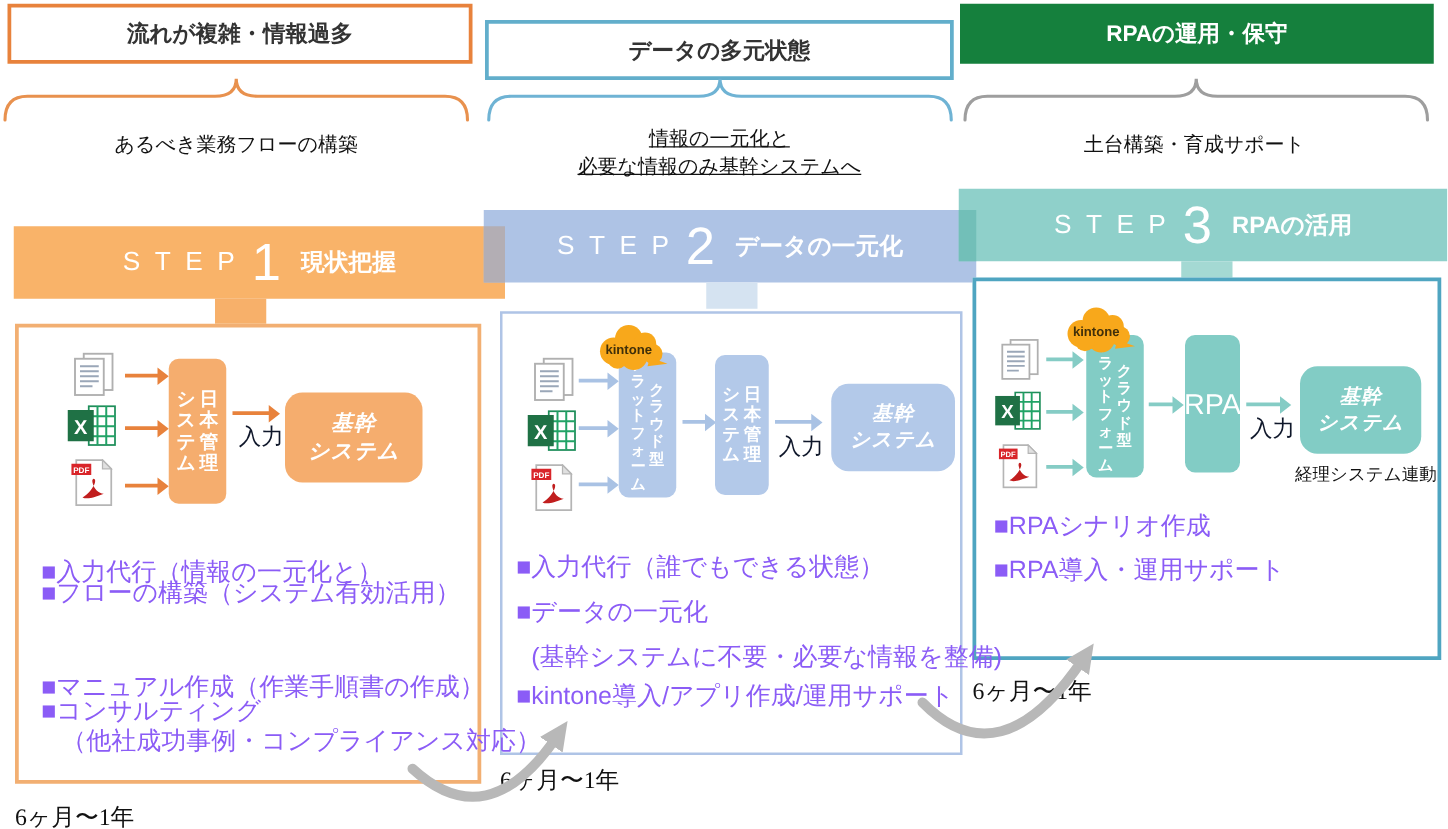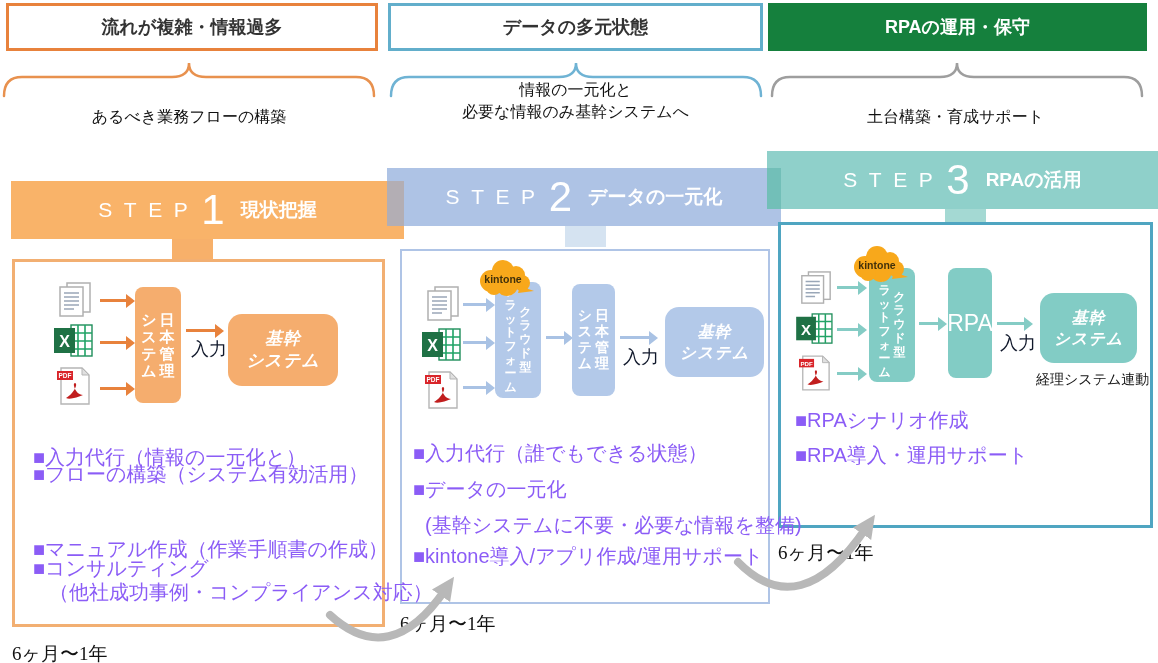--- a/index.html
+++ b/index.html
@@ -2,21 +2,21 @@
 <html><head>
 <meta charset="utf-8">
 <style>
   html,body{margin:0;padding:0;background:#fff;}
   body{font-family:"Liberation Sans","DejaVu Sans",sans-serif;}
   #stage{position:relative;width:1158px;height:663px;background:#fff;overflow:hidden;}
   .abs{position:absolute;}
   
   .hd{display:flex;align-items:center;justify-content:center;font-weight:bold;font-size:18px;color:#333;background:#fff;box-sizing:border-box;}
   .hd1{border:3px solid #E8823C;}
-  .hd2{border:3px solid #62AECB;}
+  .hd2{border:3px solid #62AECB;margin-top:13px;}
   .hd3{background:#15803d;color:#fff;}
   .sol{font-size:16px;color:#111;text-align:center;line-height:22px;}
   
   .banner{display:flex;align-items:center;justify-content:center;color:#fff;}
   .banner .word{font-size:21px;letter-spacing:0.55em;}
   .banner .num{font-size:42px;font-weight:400;margin:0 4px 0 2px;line-height:1;}
   .banner .sub{font-size:19px;font-weight:bold;margin-left:12px;}
   .b1{background:#F9B369;}
   .b2{background:#AEC3E5;}
   .b3{background:#8FD0CA;}
@@ -68,21 +68,21 @@
   <svg class="abs" style="left:389px;top:60px;" width="374" height="38" viewBox="0 0 374 38">
     <path d="M2 36 Q2 17 20 17 L170 17 Q187 17 187 3 Q187 17 204 17 L354 17 Q372 17 372 36" fill="none" stroke="#6FB3D4" stroke-width="2.5" stroke-linecap="round"></path>
   </svg>
   <svg class="abs" style="left:770px;top:60px;" width="374" height="38" viewBox="0 0 374 38">
     <path d="M2 36 Q2 17 20 17 L170 17 Q187 17 187 3 Q187 17 204 17 L354 17 Q372 17 372 36" fill="none" stroke="#9E9E9E" stroke-width="2.5" stroke-linecap="round"></path>
   </svg>
 
   <div class="abs sol" style="left:0;top:106px;width:378px;">
     <div>あるべき業務フローの構築</div>
   </div>
-  <div class="abs sol" style="left:388px;top:79px;width:375px;">
+  <div class="abs sol" style="left:388px;top:101px;width:375px;text-decoration:underline;">
     <div>情報の一元化と</div>
     <div>必要な情報のみ基幹システムへ</div>
   </div>
   <div class="abs sol" style="left:768px;top:106px;width:375px;">
     <div>土台構築・育成サポート</div>
   </div>
 
   <div class="abs banner b1" style="left:11px;top:181px;width:393px;height:58px;">
     <span class="word">STEP</span>
     <span class="num">1</span>

